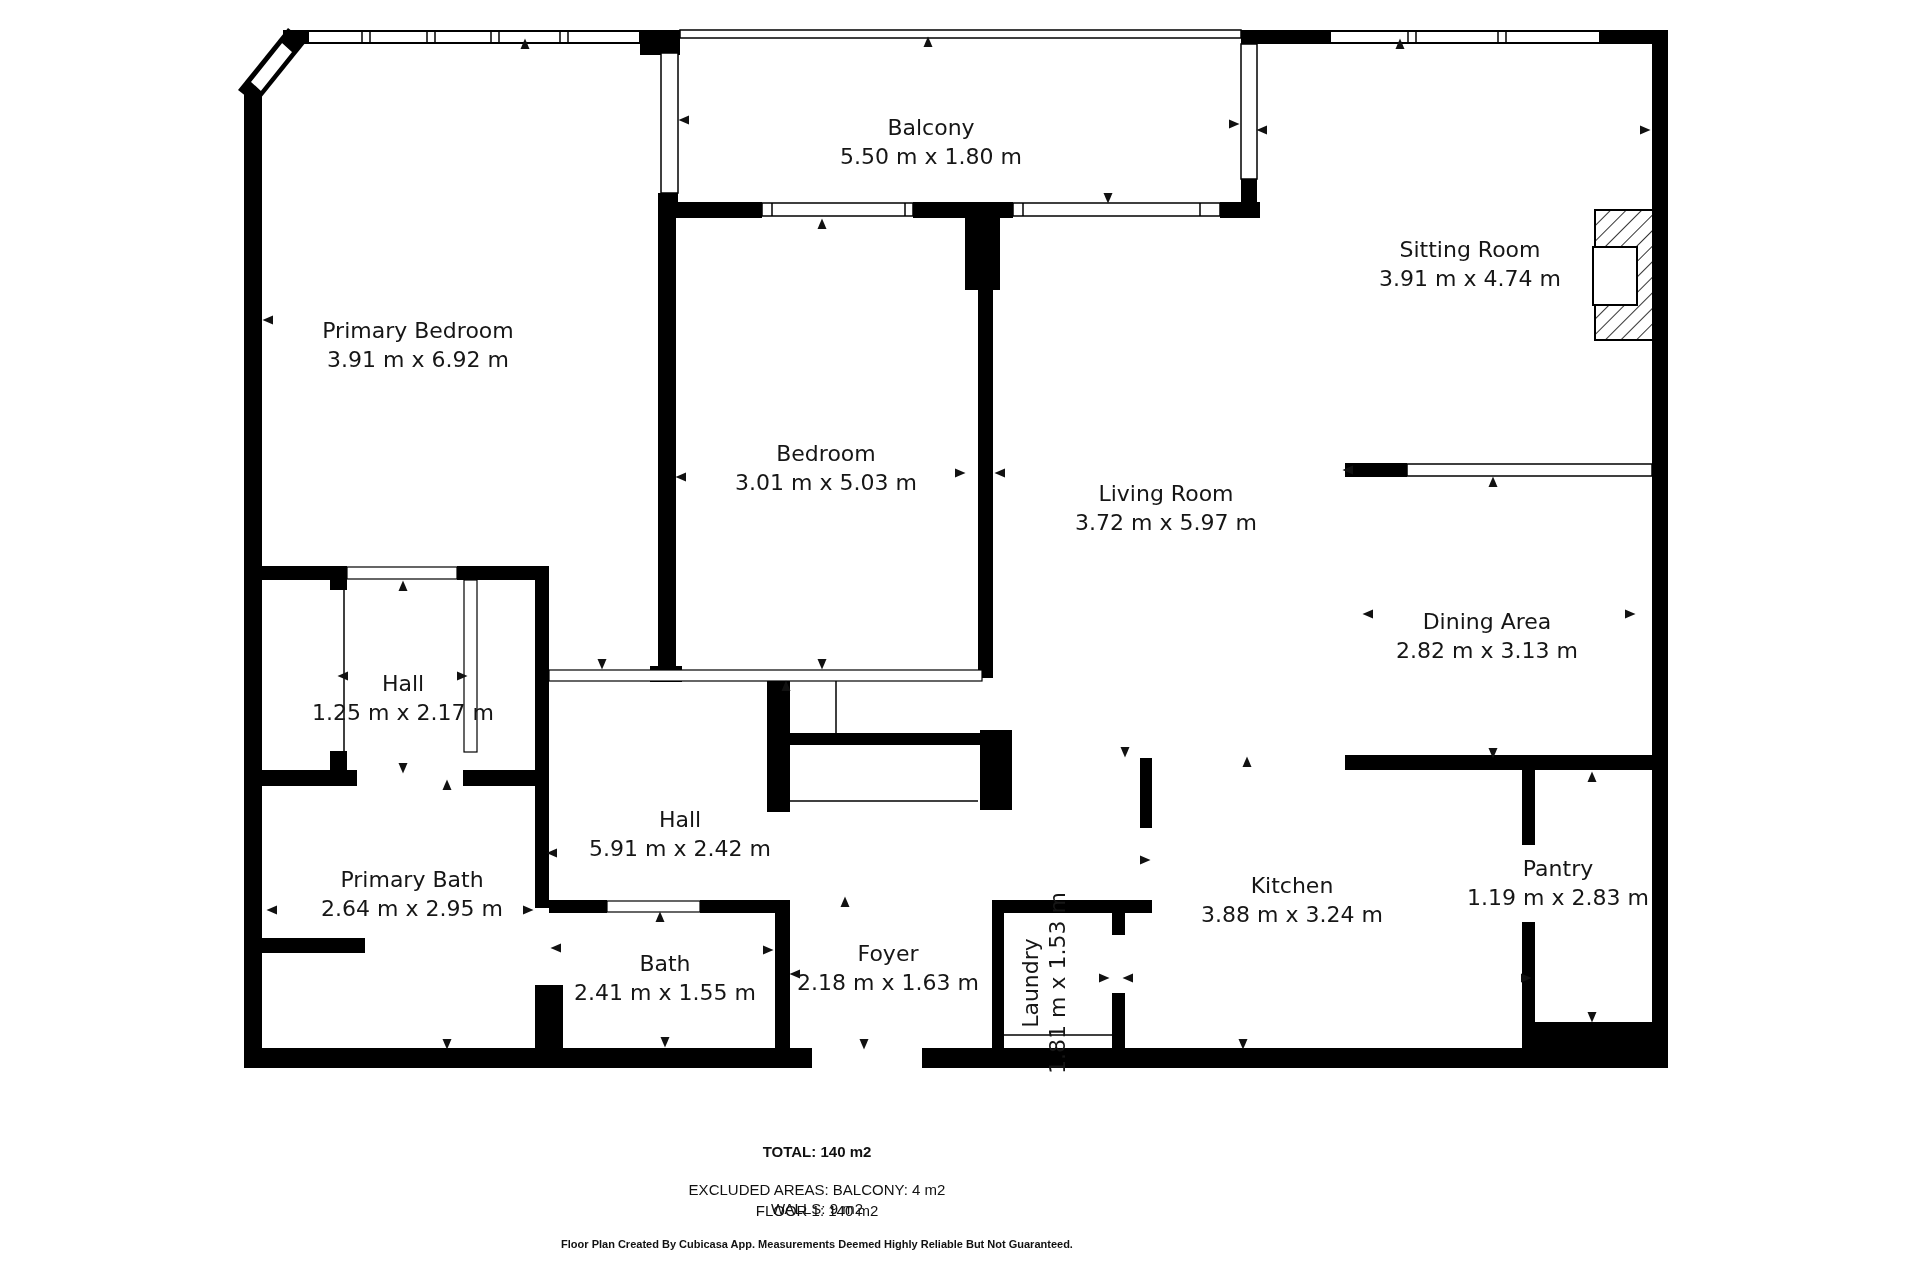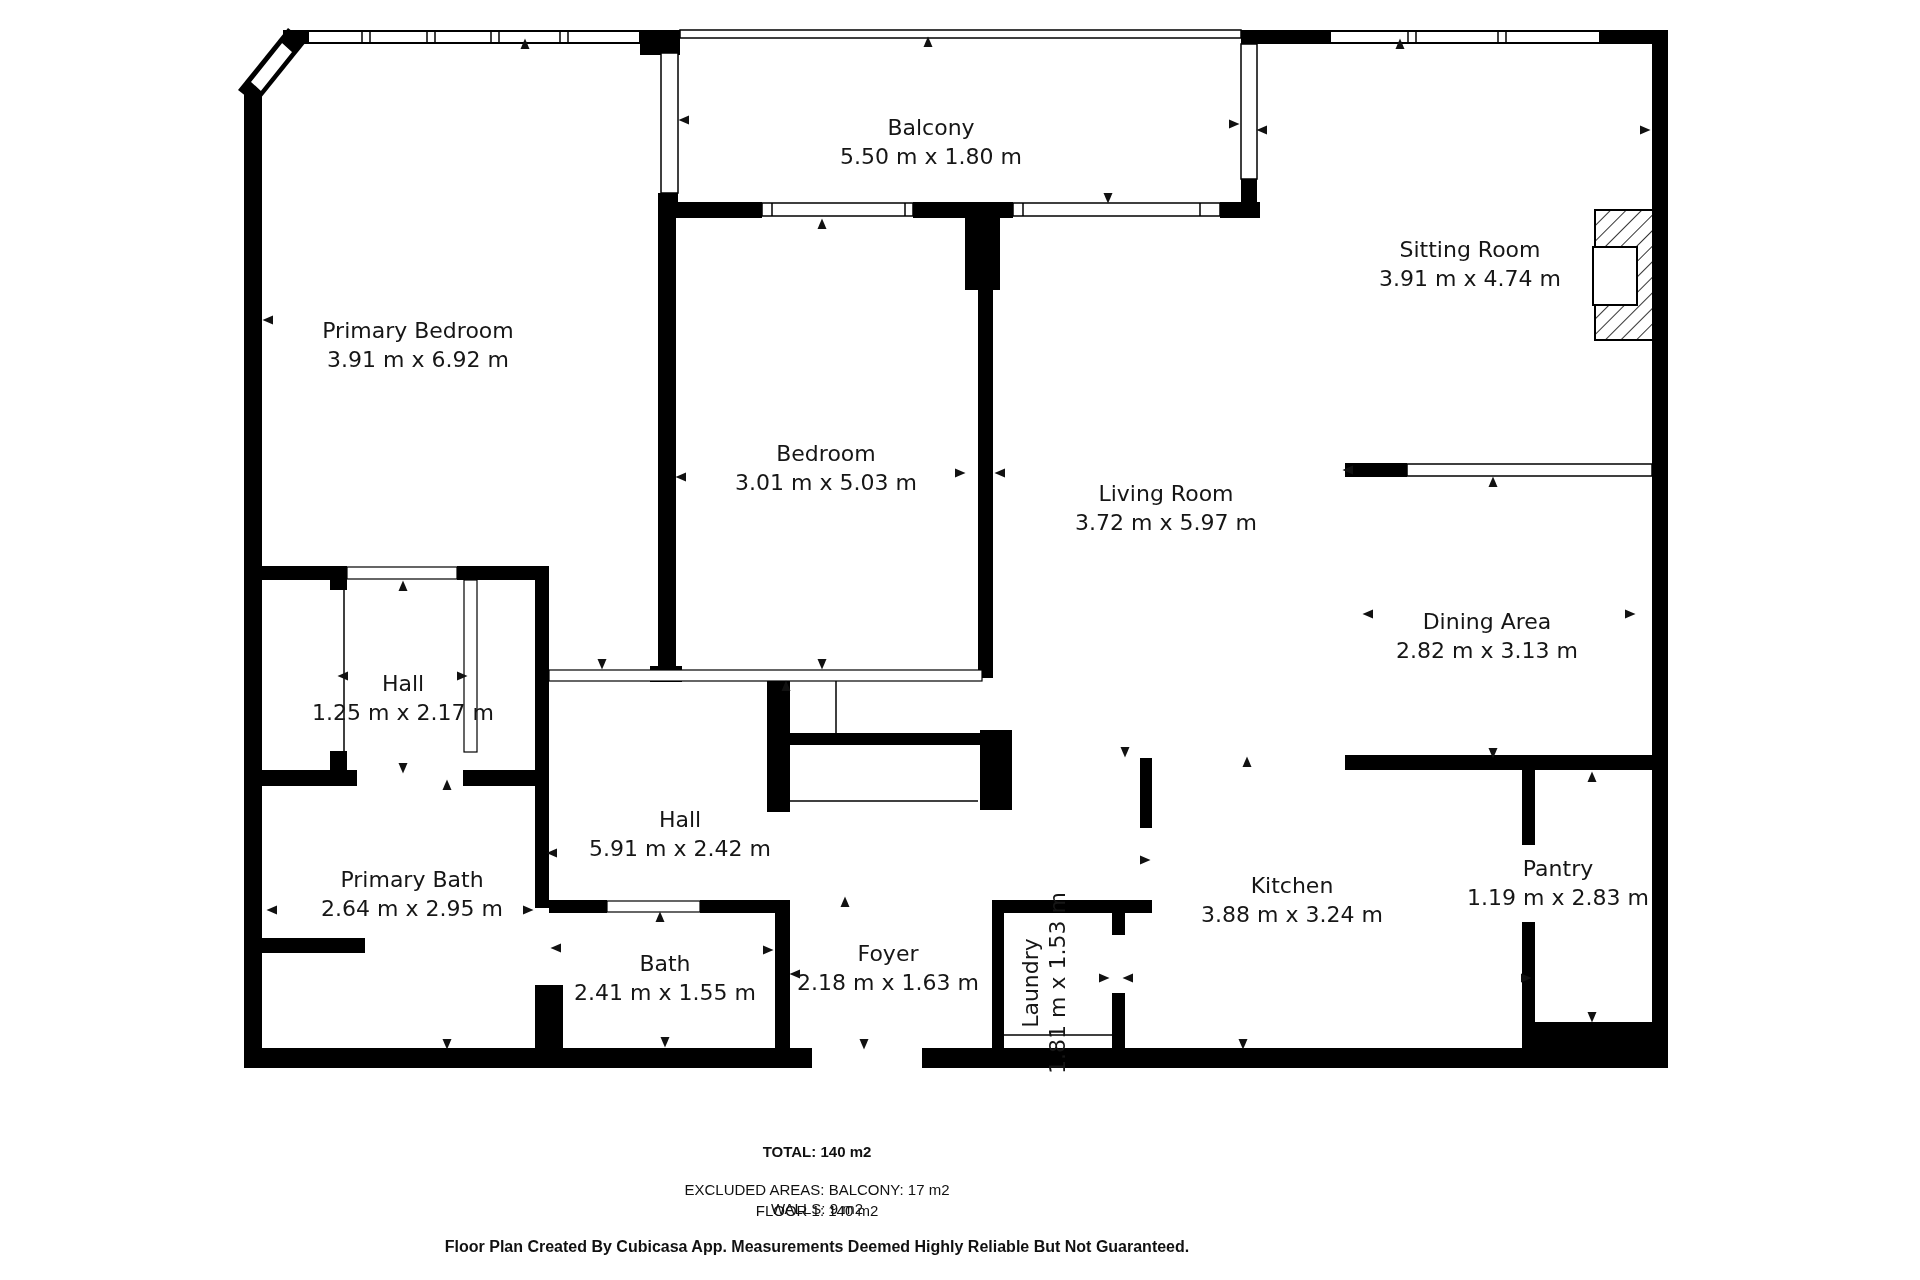--- a/index.html
+++ b/index.html
@@ -10,21 +10,21 @@
   .wm{position:absolute;top:1196px;left:960px;transform:translateX(-50%);
       height:34px;line-height:34px;background:#d3d3d3;color:#fbfbfb;
       font-family:"Liberation Sans",sans-serif;font-size:34px;font-weight:700;
       letter-spacing:1px;white-space:nowrap;padding:0 6px;
       text-shadow:0 0 1px #bdbdbd;}
   .fline{position:absolute;left:817px;transform:translateX(-50%);
       font-family:"Liberation Sans",sans-serif;font-size:15px;color:#111;
       white-space:nowrap;}
   .fline.b{font-weight:700;}
   .disc{position:absolute;left:817px;transform:translateX(-50%);top:1238px;
-      font-family:"Liberation Sans",sans-serif;font-size:16px;font-weight:700;
+      font-family:"Liberation Sans",sans-serif;font-size:11px;font-weight:700;
       color:#111;white-space:nowrap;}
 </style>
 </head>
 <body>
 
 <div class="stage">
 <svg width="1920" height="1280" viewBox="0 0 1920 1280">
   <defs>
     <pattern id="hatch" width="11" height="11" patternUnits="userSpaceOnUse" patternTransform="rotate(45)">
       <line x1="0" y1="0" x2="0" y2="11" stroke="#000" stroke-width="1.6"></line>
@@ -198,16 +198,16 @@
     <text x="1292" y="885">Kitchen</text>
     <text x="1292" y="914">3.88 m x 3.24 m</text>
     <text x="1558" y="868">Pantry</text>
     <text x="1558" y="897">1.19 m x 2.83 m</text>
   </g>
 </svg>
 
 
 <div class="fline b" style="top:1143px;text-align:center;">TOTAL: 140 m2</div>
 <div class="fline" style="top:1162px;margin-top:40px;">FLOOR 1: 140 m2</div>
-<div class="fline" style="top:1181px;">EXCLUDED AREAS: BALCONY: 17 m2</div>
+<div class="fline" style="top:1181px;">EXCLUDED AREAS: BALCONY: 4 m2</div>
 <div class="fline" style="top:1200px;">WALLS: 9 m2</div>
 <div class="disc">Floor Plan Created By Cubicasa App. Measurements Deemed Highly Reliable But Not Guaranteed.</div>
 </div>
 
 </body></html>

